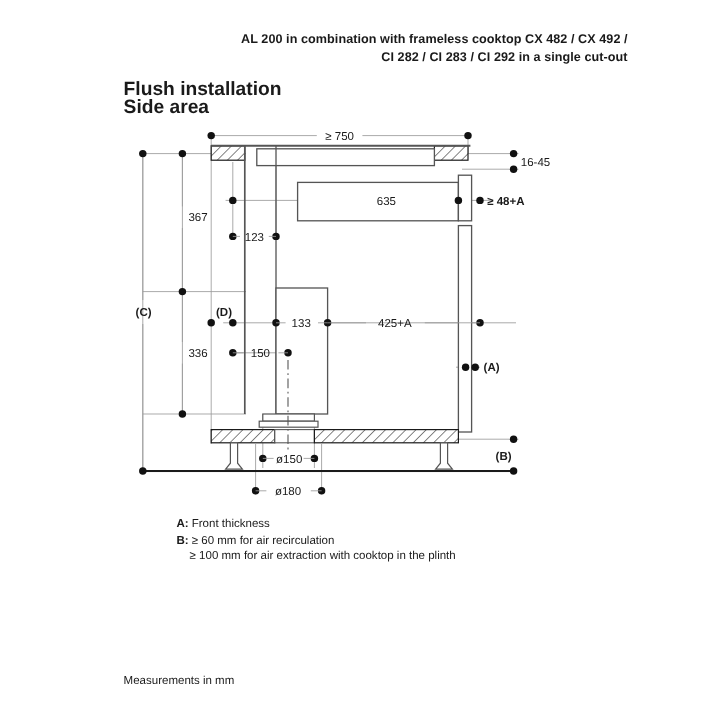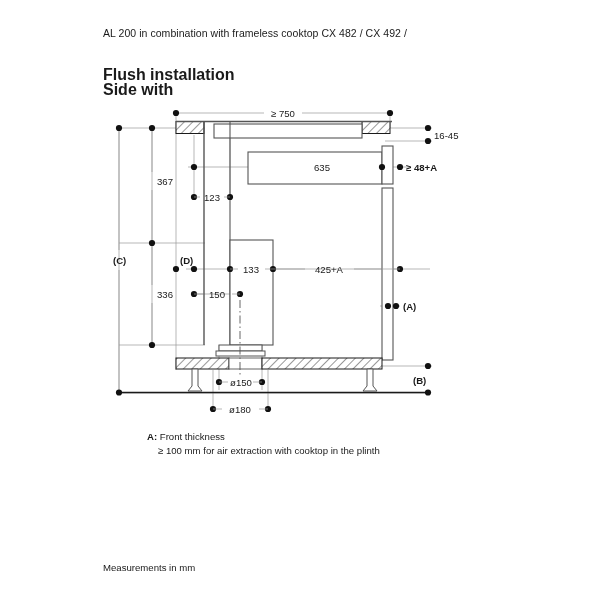--- a/index.html
+++ b/index.html
@@ -21,23 +21,24 @@
     background: #ffffff;
   }
   .title-block {
     position: absolute;
     left: 103px;
     top: 26px;
     width: 420px;
   }
   .title-line {
     font-size: 10.5px;
-    font-weight: normal;
+    font-weight: bold;
     line-height: 14.5px;
     letter-spacing: 0.05px;
+    text-align: right;
   }
   .subtitle-block {
     position: absolute;
     left: 103px;
     top: 68px;
     width: 300px;
   }
   .subtitle-line {
     font-size: 16px;
     font-weight: bold;
@@ -83,25 +84,26 @@
     fill: #1a1a1a;
   }
 </style>
 </head>
 <body>
 
 <div class="page">
 
   <div class="title-block">
     <div class="title-line">AL 200 in combination with frameless cooktop CX 482 / CX 492 /</div>
+    <div class="title-line">CI 282 / CI 283 / CI 292 in a single cut-out</div>
   </div>
 
   <div class="subtitle-block">
     <div class="subtitle-line">Flush installation</div>
-    <div class="subtitle-line">Side with</div>
+    <div class="subtitle-line">Side area</div>
   </div>
 
   <svg class="drawing" viewBox="0 0 600 600" width="600" height="600">
 
     <defs>
       <pattern id="hatch" width="6" height="6" patternUnits="userSpaceOnUse" patternTransform="rotate(45)">
         <rect width="6" height="6" fill="#ffffff"></rect>
         <line x1="0" y1="0" x2="0" y2="6" stroke="#1a1a1a" stroke-width="0.9"></line>
       </pattern>
     </defs>
@@ -284,20 +286,21 @@
       <text x="113" y="263.5" text-anchor="start">(C)</text>
       <text x="180" y="263.5" text-anchor="start">(D)</text>
       <text x="403" y="309.5" text-anchor="start">(A)</text>
       <text x="413" y="383.5" text-anchor="start">(B)</text>
     </g>
 
   </svg>
 
   <div class="legend-block">
     <div class="legend-row"><span class="key">A:</span> <span>Front thickness</span></div>
+    <div class="legend-row"><span class="key">B:</span> <span>≥ 60 mm for air recirculation</span></div>
     <div class="legend-row legend-indent"><span>≥ 100 mm for air extraction with cooktop in the plinth</span></div>
     <div class="legend-gap"></div>
     <div class="legend-gap"></div>
   </div>
 
   <div class="footnote">Measurements in mm</div>
 
 </div>
 
 </body></html>

